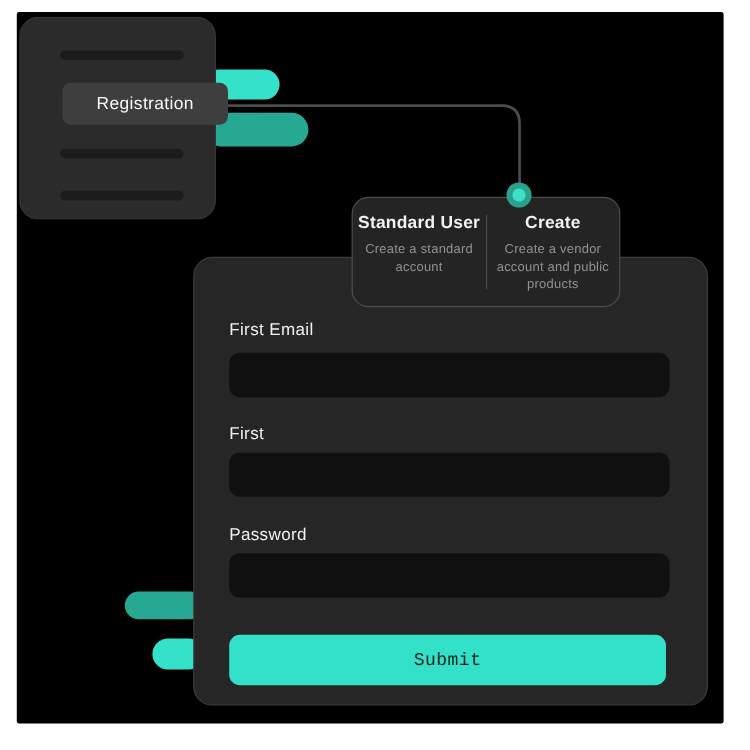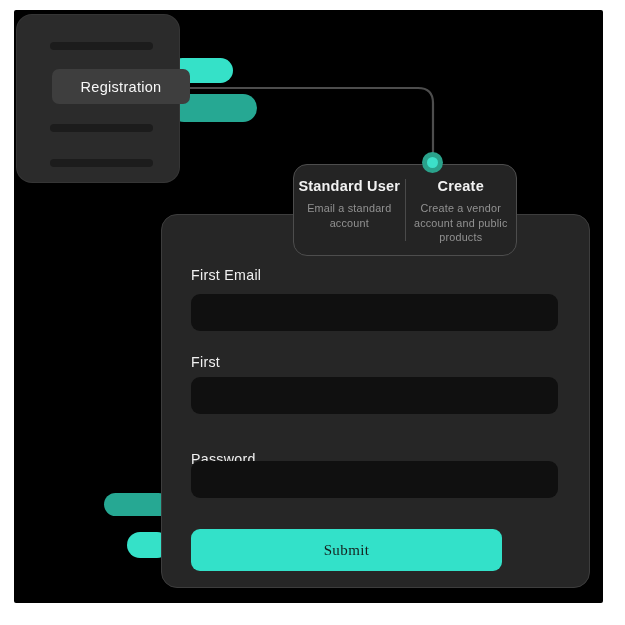--- a/index.html
+++ b/index.html
@@ -144,49 +144,49 @@
   .field-label {
     position: absolute;
     left: 29px;
     color: #f0f0f0;
     font-size: 14.2px;
     font-weight: 500;
     letter-spacing: 0.3px;
   }
   .label-1 { top: 52px; }
   .label-2 { top: 139px; }
-  .label-3 { top: 236px; }
+  .label-3 { top: 223px; }
   .form-input {
     position: absolute;
     left: 29px;
     width: 367px; height: 37px;
     background: #101010;
     border: none;
     border-radius: 9px;
     color: #e8e8e8;
     font-size: 14px;
     padding: 0 12px;
     font-family: "Liberation Sans", sans-serif;
     outline: none;
   }
   .input-1 { top: 79px; }
   .input-2 { top: 162px; }
   .input-3 { top: 246px; }
   .submit-btn {
     position: absolute;
     left: 29px; top: 314px;
-    width: 311px; height: 42px;
+    width: 364px; height: 42px;
     background: #33e1c9;
     border: none;
     border-radius: 9px;
     color: #15211e;
     font-size: 15px;
     font-weight: 500;
     letter-spacing: 0.4px;
-    font-family: Liberation Serif, serif;
+    font-family: Liberation Mono, monospace;
     cursor: pointer;
   }
 </style>
 </head>
 <body>
 
 <div class="stage">
 
   <div class="canvas"></div>
 
@@ -215,21 +215,21 @@
 
     <div class="field-label label-3">Password</div>
     <input class="form-input input-3" type="password" aria-label="Password" style="">
 
     <button class="submit-btn">Submit</button>
   </div>
 
   <div class="account-card">
     <div class="account-option">
       <div class="title">Standard User</div>
-      <div class="desc">Email a standard account</div>
+      <div class="desc">Create a standard account</div>
     </div>
     <div class="card-divider"></div>
     <div class="account-option">
       <div class="title">Create</div>
       <div class="desc">Create a vendor account and  public products</div>
     </div>
   </div>
 
   <div class="connector-dot">
     <div class="inner"></div>

